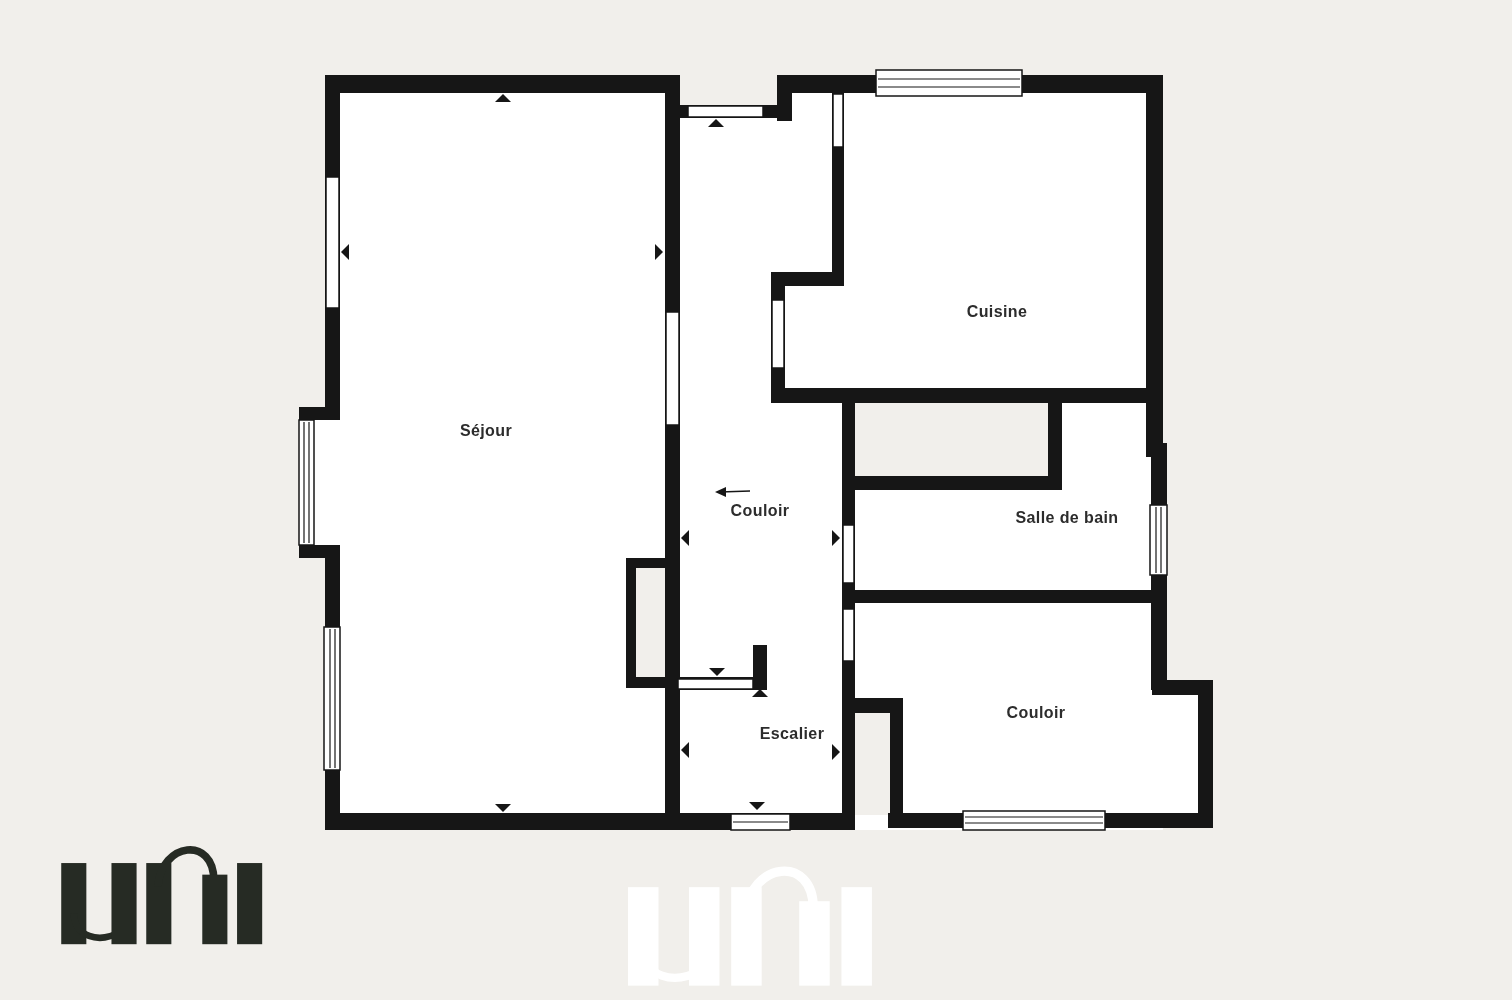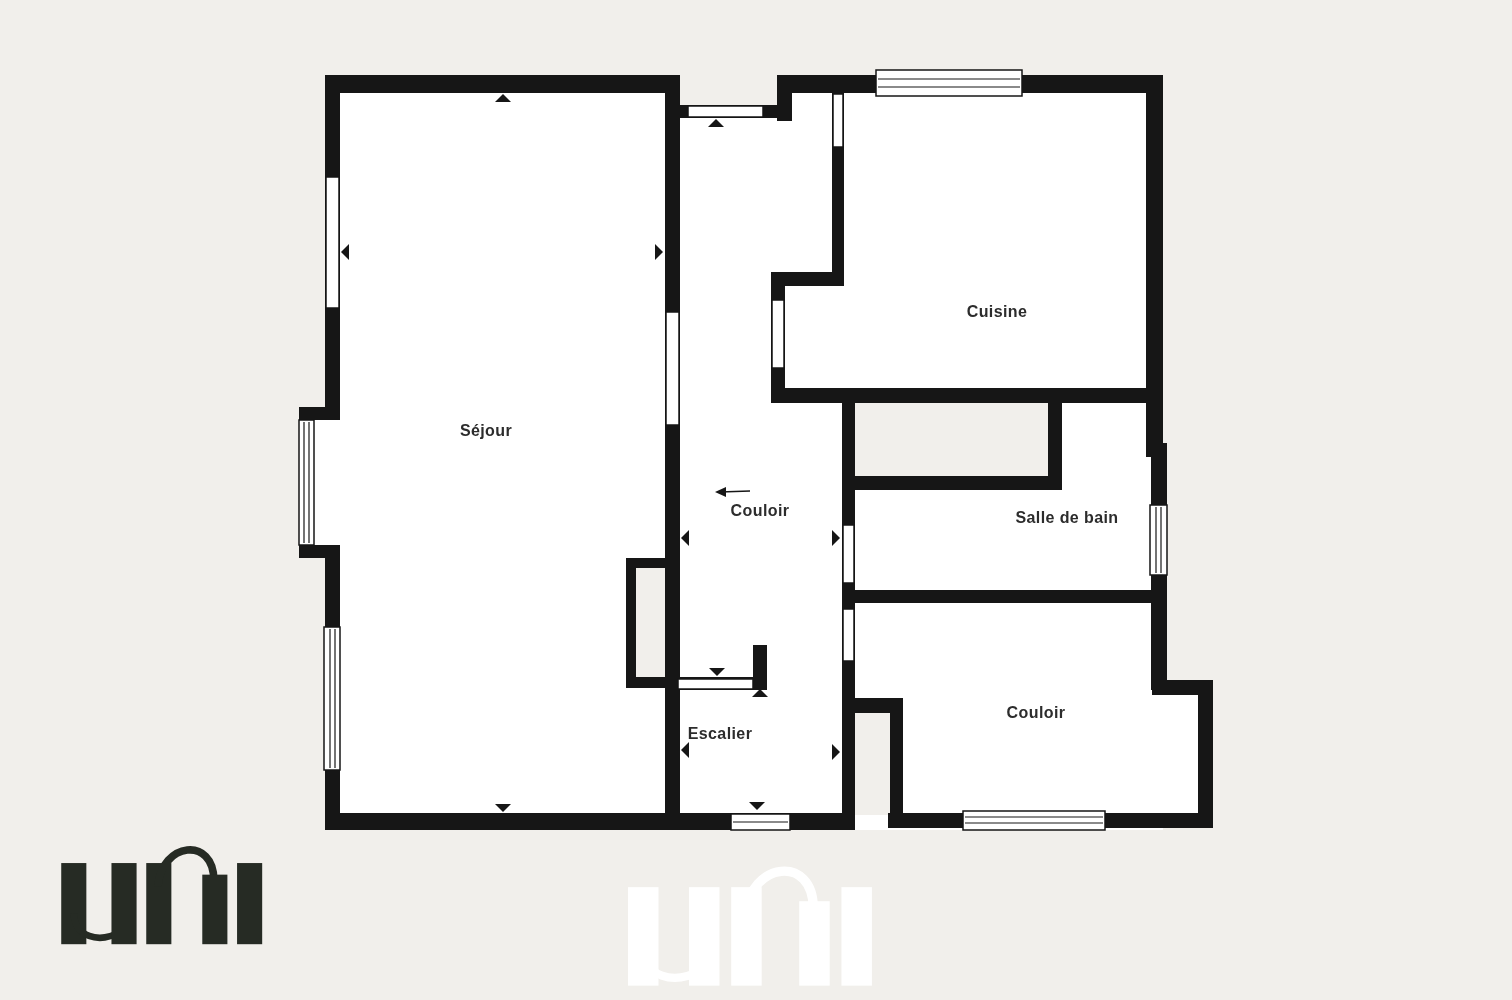--- a/index.html
+++ b/index.html
@@ -160,21 +160,21 @@
         <polygon class="arrow" points="726,487 726,497 715,492"></polygon>
       </g>
     </g>
   </svg>
 
   <div class="room-label" style="left:486px;top:431px;">Séjour</div>
   <div class="room-label" style="left:760px;top:477px;margin-top:34px;">Couloir</div>
   <div class="room-label" style="left:997px;top:276px;margin-top:36px;">Cuisine</div>
   <div class="room-label" style="left:1067px;top:518px;">Salle de bain</div>
   <div class="room-label" style="left:1036px;top:713px;">Couloir</div>
-  <div class="room-label" style="left:720px;top:734px;">Escalier</div>
+  <div class="room-label" style="left:792px;top:734px;">Escalier</div>
 
   <div class="logo-block" aria-label="uni">
     <span class="visually-hidden">uni</span>
     <svg class="logo-glyphs" width="215" height="114" viewBox="0 0 220 118">
       <rect class="logo-fill" x="0" y="28" width="26" height="84"></rect>
       <path class="logo-stroke" d="M13,80 C14,104 38,112 62,99" stroke-width="7"></path>
       <rect class="logo-fill" x="52" y="28" width="26" height="84"></rect>
       <rect class="logo-fill" x="88" y="28" width="26" height="84"></rect>
       <path class="logo-stroke" d="M100,52 C104,6 158,0 158,46" stroke-width="8"></path>
       <rect class="logo-fill" x="146" y="40" width="26" height="72"></rect>

